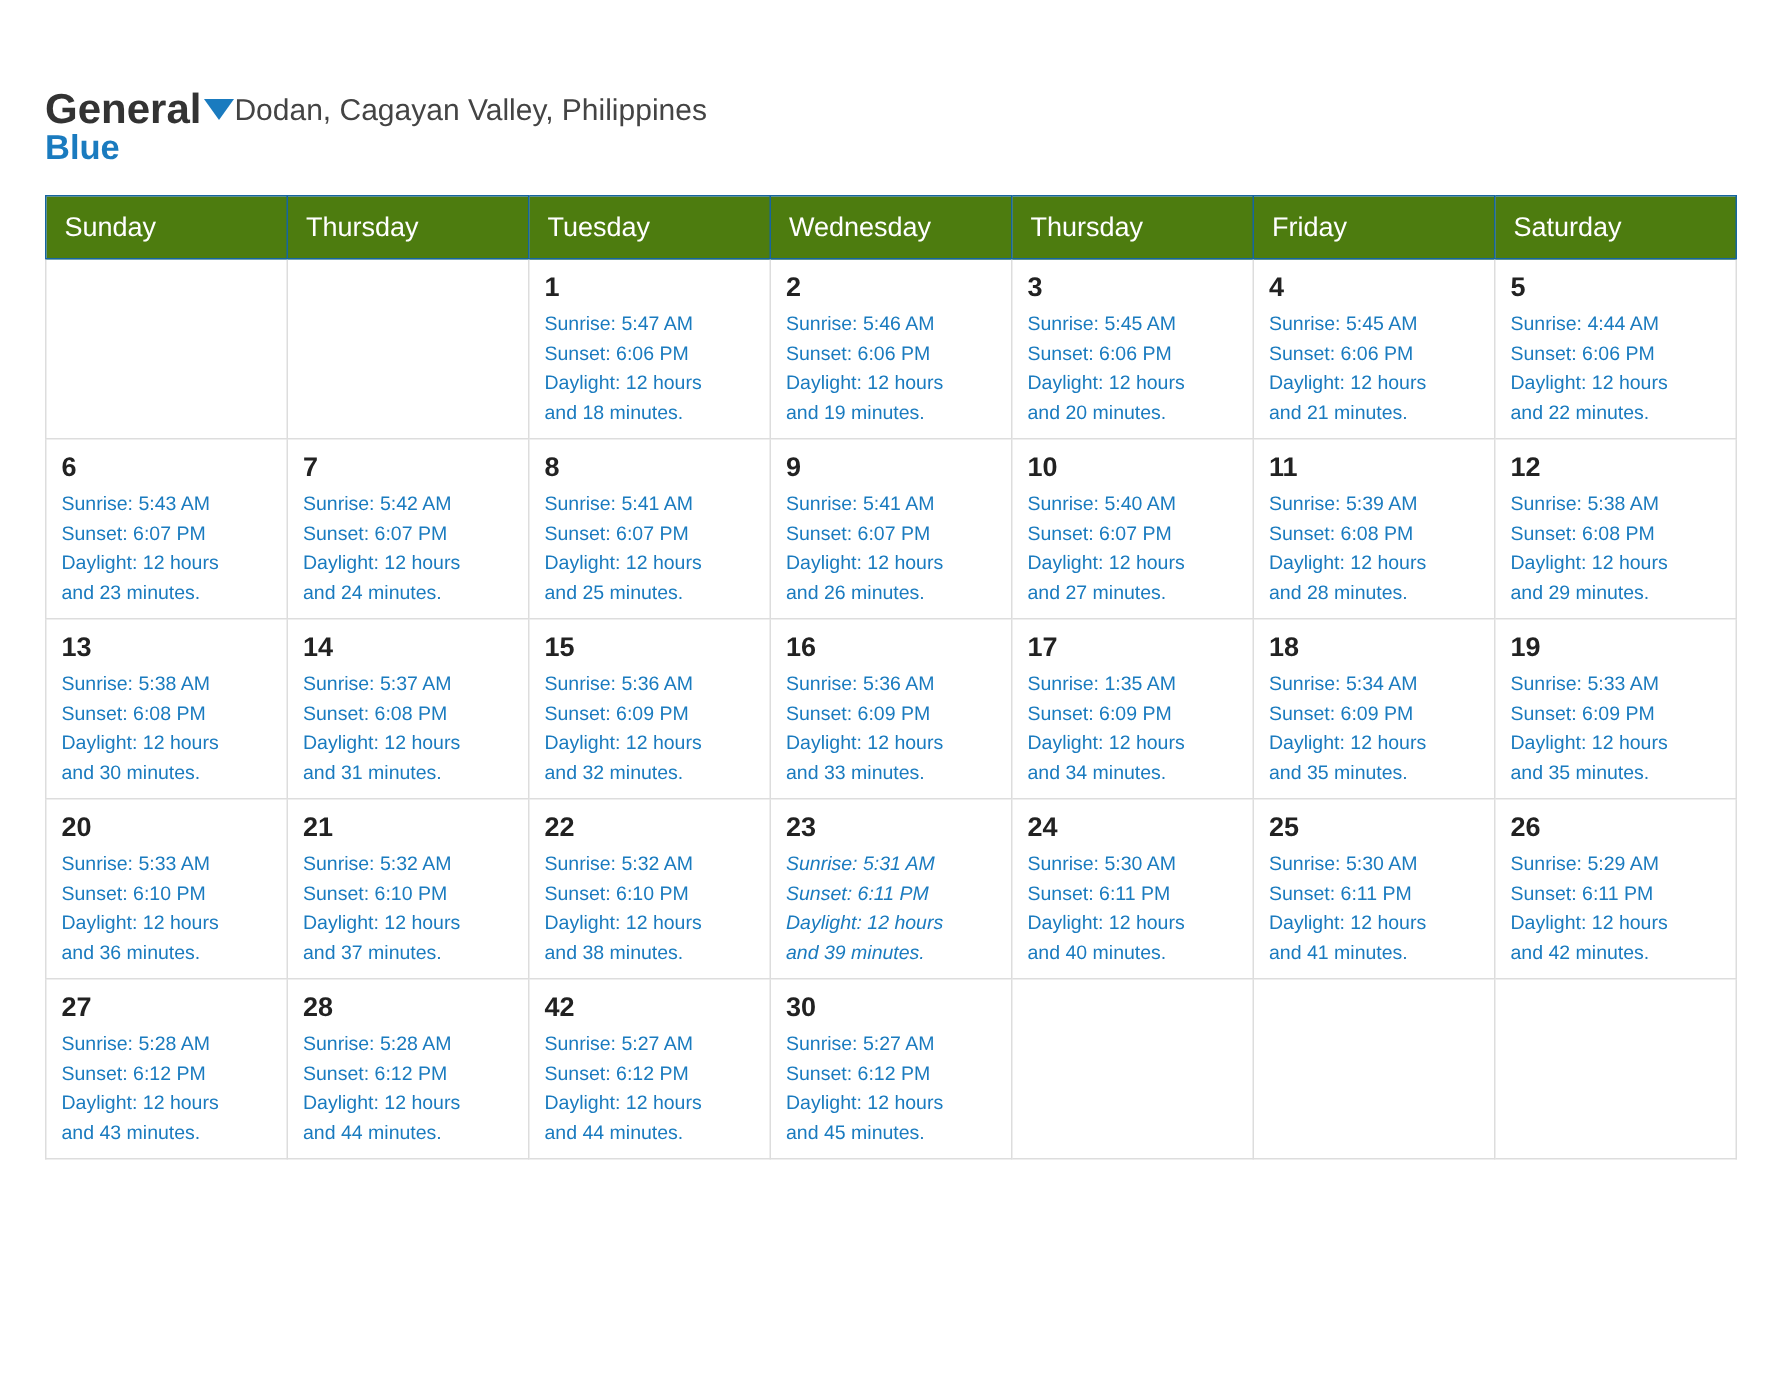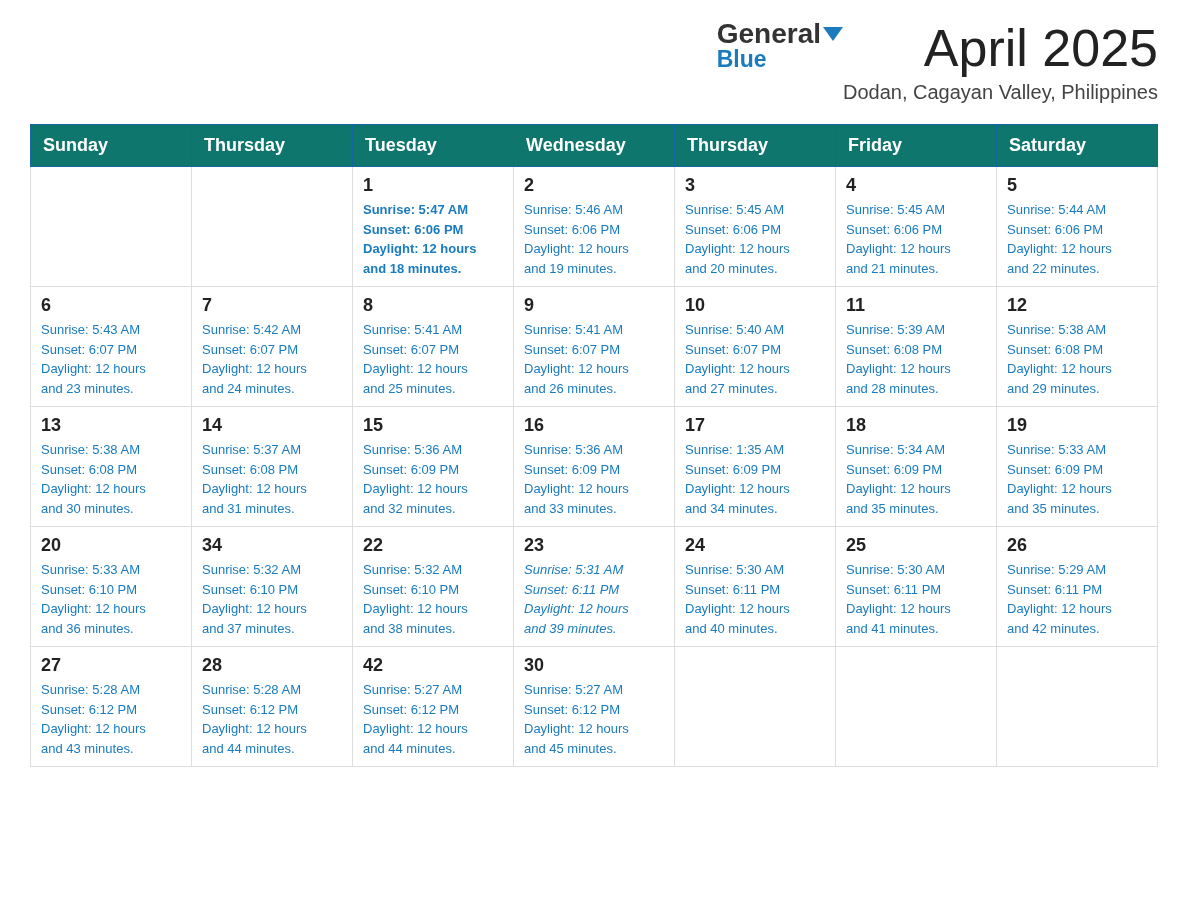--- a/index.html
+++ b/index.html
@@ -5,23 +5,24 @@
     * { margin: 0; padding: 0; box-sizing: border-box; }
     body {
       font-family: Arial, sans-serif;
       background: #fff;
       width: 1188px;
       min-height: 918px;
       padding: 20px 30px;
     }
     .header {
       display: flex;
-      justify-content: flex-end;
+      justify-content: flex-start;
       align-items: flex-start;
       margin-bottom: 20px;
+      margin-top: 39px;
     }
     .logo {
       display: flex;
       flex-direction: column;
       align-items: flex-start;
     }
     .logo-general {
       font-size: 28px;
       font-weight: bold;
       color: #333;
@@ -60,24 +61,24 @@
       font-size: 20px;
       color: #444;
       margin-top: 4px;
     }
     .calendar {
       width: 100%;
       border-collapse: collapse;
       border: 1px solid #ccc;
     }
     .calendar th {
-      background: #0f766e;
+      background: #4d7c0f;
       color: #fff;
       font-size: 18px;
-      font-weight: bold;
+      font-weight: normal;
       padding: 10px 12px;
       text-align: left;
       border: 1px solid #1565a0;
     }
     .calendar td {
       vertical-align: top;
       padding: 8px 10px;
       border: 1px solid #ddd;
       width: 14.28%;
       min-height: 100px;
@@ -105,21 +106,20 @@
 
 <div class="header">
   <div class="logo">
     <div class="logo-general-row">
       <span class="logo-general">General</span>
       <span class="logo-triangle"></span>
     </div>
     <span class="logo-blue">Blue</span>
   </div>
   <div class="title-section">
-    <div class="month-year">April 2025</div>
     <div class="location">Dodan, Cagayan Valley, Philippines</div>
   </div>
 </div>
 
 <table class="calendar">
   <thead>
     <tr>
     <th>Sunday</th>
         <th>Thursday</th>
         <th>Tuesday</th>
@@ -128,21 +128,21 @@
         <th>Friday</th>
         <th>Saturday</th>
       </tr>
   </thead>
   <tbody id="calendar-body">
   <tr>
         <td class="empty-cell"></td>
         <td class="empty-cell"></td>
         <td>
           <div class="day-number">1</div>
-          <div class="day-info" style="white-space: pre-line; font-weight: bold;">Sunrise: 5:47 AM
+          <div class="day-info" style="white-space: pre-line;">Sunrise: 5:47 AM
 Sunset: 6:06 PM
 Daylight: 12 hours
 and 18 minutes.</div>
         </td>
         <td>
           <div class="day-number">2</div>
           <div class="day-info" style="white-space: pre-line;">Sunrise: 5:46 AM
 Sunset: 6:06 PM
 Daylight: 12 hours
 and 19 minutes.</div>
@@ -156,21 +156,21 @@
         </td>
         <td>
           <div class="day-number">4</div>
           <div class="day-info" style="white-space: pre-line;">Sunrise: 5:45 AM
 Sunset: 6:06 PM
 Daylight: 12 hours
 and 21 minutes.</div>
         </td>
         <td>
           <div class="day-number">5</div>
-          <div class="day-info" style="white-space: pre-line;">Sunrise: 5:44 AM
+          <div class="day-info" style="white-space: pre-line;">Sunrise: 4:44 AM
 Sunset: 6:06 PM
 Daylight: 12 hours
 and 22 minutes.</div>
         </td>
       </tr>
       <tr>
         <td>
           <div class="day-number">6</div>
           <div class="day-info" style="white-space: pre-line;">Sunrise: 5:43 AM
 Sunset: 6:07 PM
@@ -273,21 +273,21 @@
       </tr>
       <tr>
         <td>
           <div class="day-number">20</div>
           <div class="day-info" style="white-space: pre-line;">Sunrise: 5:33 AM
 Sunset: 6:10 PM
 Daylight: 12 hours
 and 36 minutes.</div>
         </td>
         <td>
-          <div class="day-number">34</div>
+          <div class="day-number">21</div>
           <div class="day-info" style="white-space: pre-line;">Sunrise: 5:32 AM
 Sunset: 6:10 PM
 Daylight: 12 hours
 and 37 minutes.</div>
         </td>
         <td>
           <div class="day-number">22</div>
           <div class="day-info" style="white-space: pre-line;">Sunrise: 5:32 AM
 Sunset: 6:10 PM
 Daylight: 12 hours

